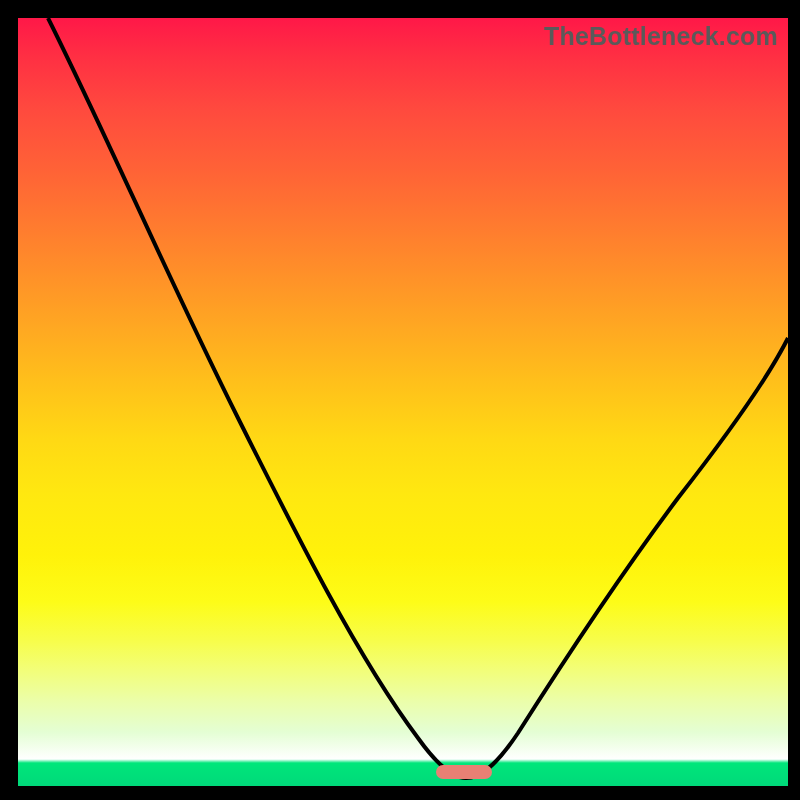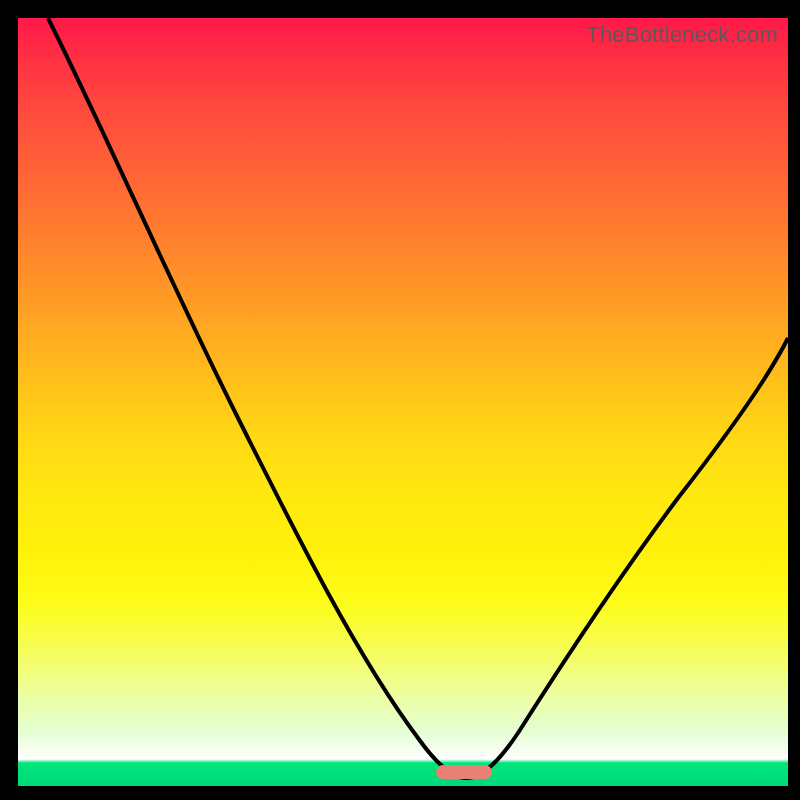--- a/index.html
+++ b/index.html
@@ -42,22 +42,22 @@
       #00e67a 97%,
       #00d97a 100%
     );
     overflow: hidden;
   }
   .watermark {
     position: absolute;
     top: 4px;
     right: 10px;
     color: #5a5a5a;
-    font-size: 22px;
-    font-weight: normal;
+    font-size: 25px;
+    font-weight: bold;
     z-index: 5;
     letter-spacing: 0.2px;
   }
   .curve-svg {
     position: absolute;
     left: 0;
     top: 0;
     width: 770px;
     height: 768px;
     z-index: 3;

